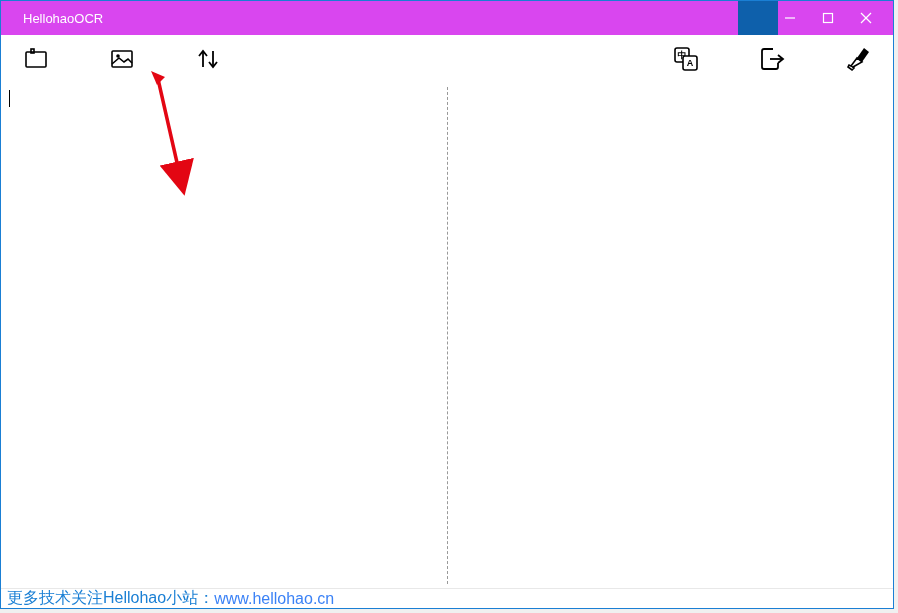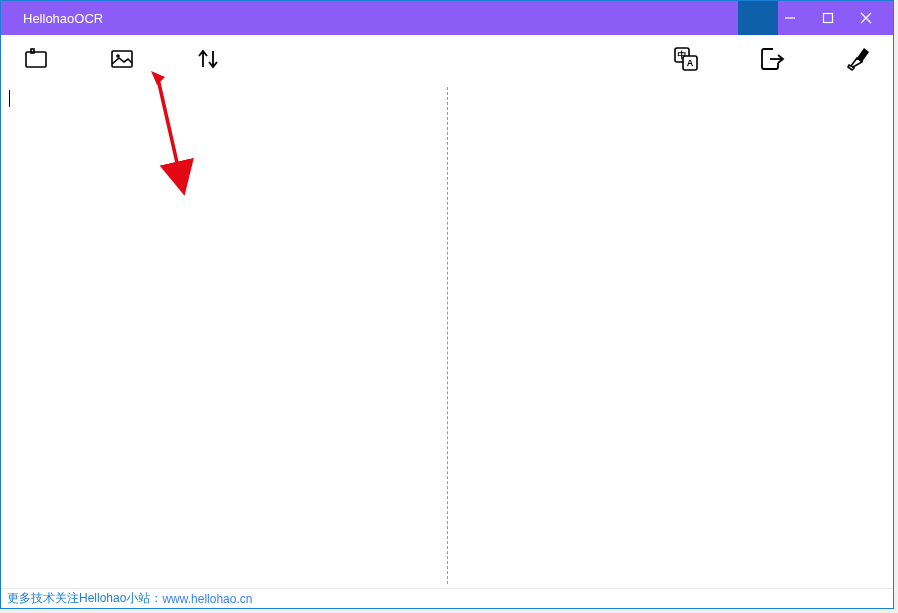--- a/index.html
+++ b/index.html
@@ -73,21 +73,21 @@
       width: 894px;
       height: 609px;
       background: #fff;
       border: 1px solid #1a7fd4;
       z-index: 1;
       display: flex;
       flex-direction: column;
     }
     .titlebar {
       height: 34px;
-      background: #8b5cf6;
+      background: #d946ef;
       display: flex;
       align-items: center;
       padding: 17px 8px;
       color: #fff;
       position: relative;
     }
     .titlebar-title {
       font-size: 13px;
       margin-left: 14px;
     }
@@ -174,21 +174,21 @@
       top: 70px;
       left: 150px;
       pointer-events: none;
       z-index: 10;
     }
     .statusbar {
       height: 20px;
       display: flex;
       align-items: center;
       padding: 0 6px;
-      font-size: 12px;
+      font-size: 16px;
       color: #1a7fd4;
       border-top: 1px solid #e8e8e8;
     }
     .statusbar a {
       color: #3b82f6;
       text-decoration: none;
     }
   </style>
 </head>
 <body>

